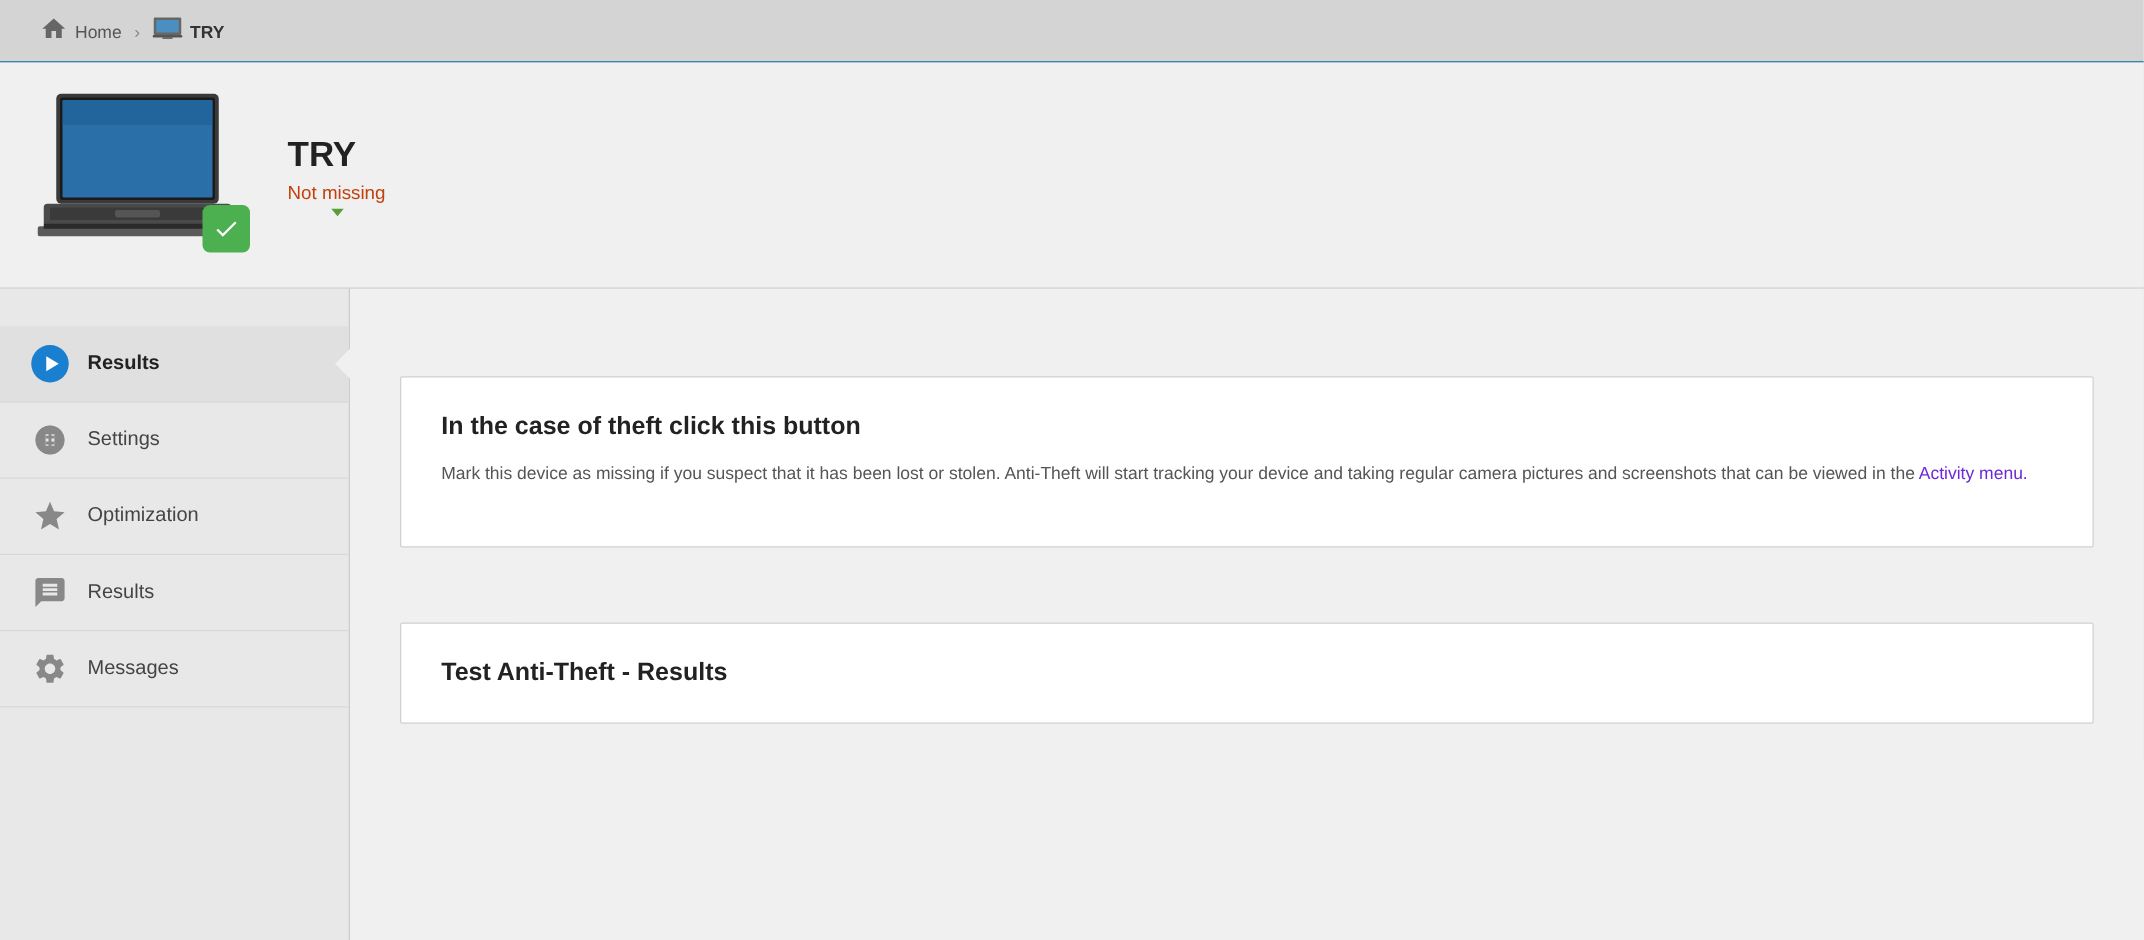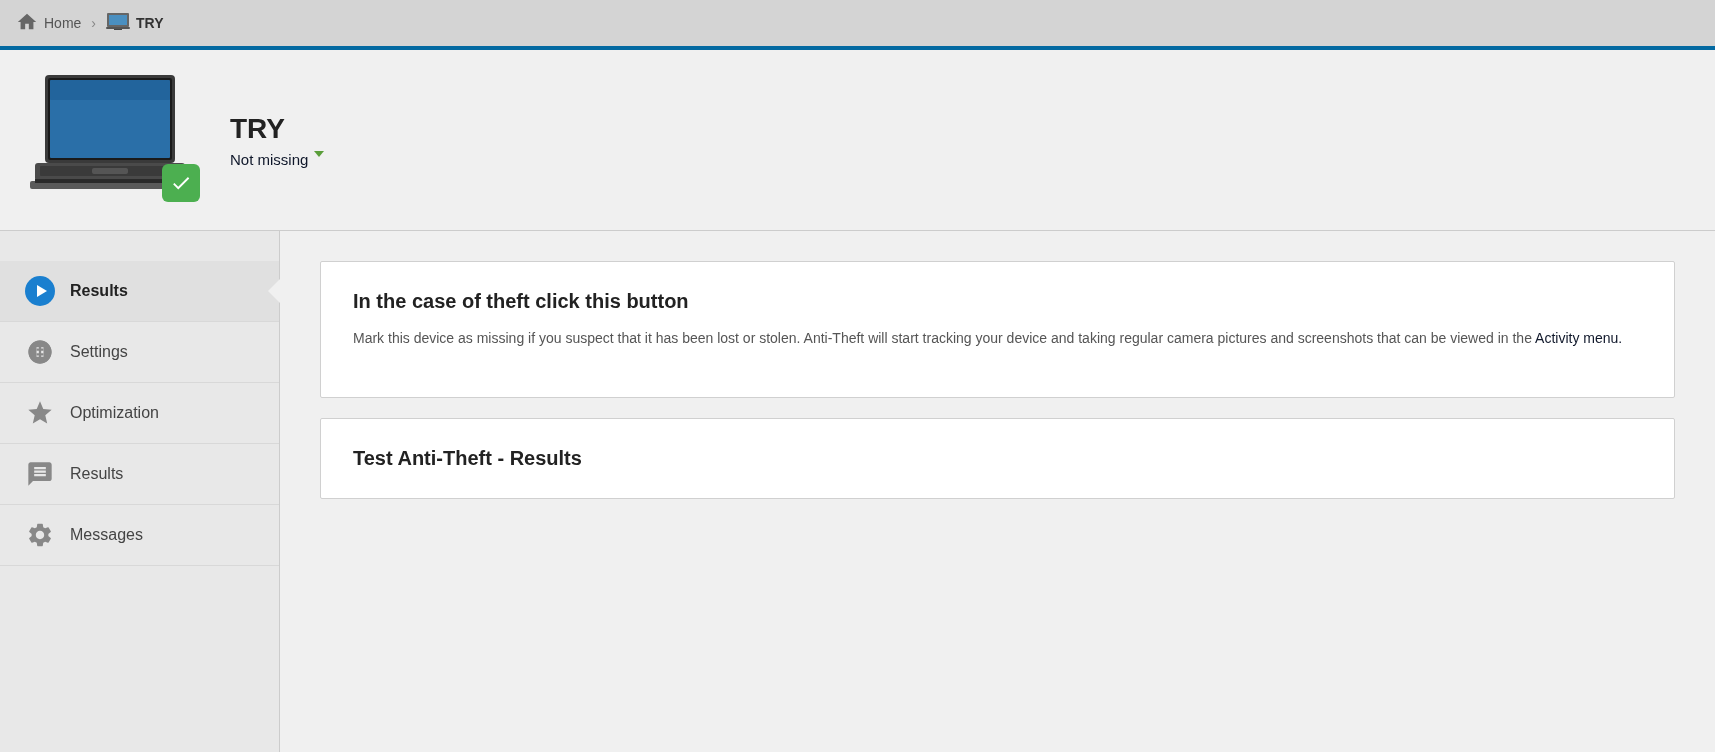--- a/index.html
+++ b/index.html
@@ -1,22 +1,22 @@
 <!DOCTYPE html>
 <html><head>
   <meta charset="utf-8">
   <style>
     * { margin: 0; padding: 0; box-sizing: border-box; }
     body { font-family: 'Segoe UI', Arial, sans-serif; background: #e8e8e8; color: #333; width: 1715px; min-height: 752px; }
 
     
     .top-nav {
       background: #d4d4d4;
-      border-bottom: 4px solid #0369a1;
-      padding: 8px 16px;
+      border-bottom: 1px solid #0369a1;
+      padding: 8px 32px;
       display: flex;
       align-items: center;
       gap: 6px;
       height: 50px;
     }
     .top-nav .nav-home {
       display: flex;
       align-items: center;
       gap: 6px;
       color: #555;
@@ -75,25 +75,27 @@
     .status-badge svg { width: 22px; height: 22px; fill: white; }
 
     .device-info { }
     .device-name {
       font-size: 28px;
       font-weight: 700;
       color: #222;
       margin-bottom: 6px;
     }
     .device-status-text {
-      color: #0f172a;
+      color: #c2410c;
       font-size: 15px;
       display: flex;
+      align-items: center;
       gap: 4px;
       cursor: pointer;
+      flex-direction: column;
     }
     .device-status-text .dropdown-arrow {
       border-left: 5px solid transparent;
       border-right: 5px solid transparent;
       border-top: 6px solid #5a9e3a;
       display: inline-block;
       margin-left: 2px;
     }
 
     
@@ -164,35 +166,36 @@
       flex-direction: column;
       gap: 20px;
     }
 
     
     .card {
       background: white;
       border: 1px solid #d0d0d0;
       border-radius: 2px;
       padding: 28px 32px;
+      margin-top: 40px;
     }
     .card-title {
       font-size: 20px;
       font-weight: 600;
       color: #222;
       margin-bottom: 14px;
     }
     .card-desc {
       font-size: 14px;
       color: #555;
       line-height: 1.6;
       margin-bottom: 20px;
     }
     .card-desc a, .card-link {
-      color: #0f172a;
+      color: #6d28d9;
       text-decoration: none;
     }
     .missing-btn {
       background: #c0392b;
       color: white;
       border: none;
       padding: 12px 28px;
       font-size: 16px;
       font-weight: 600;
       border-radius: 3px;

